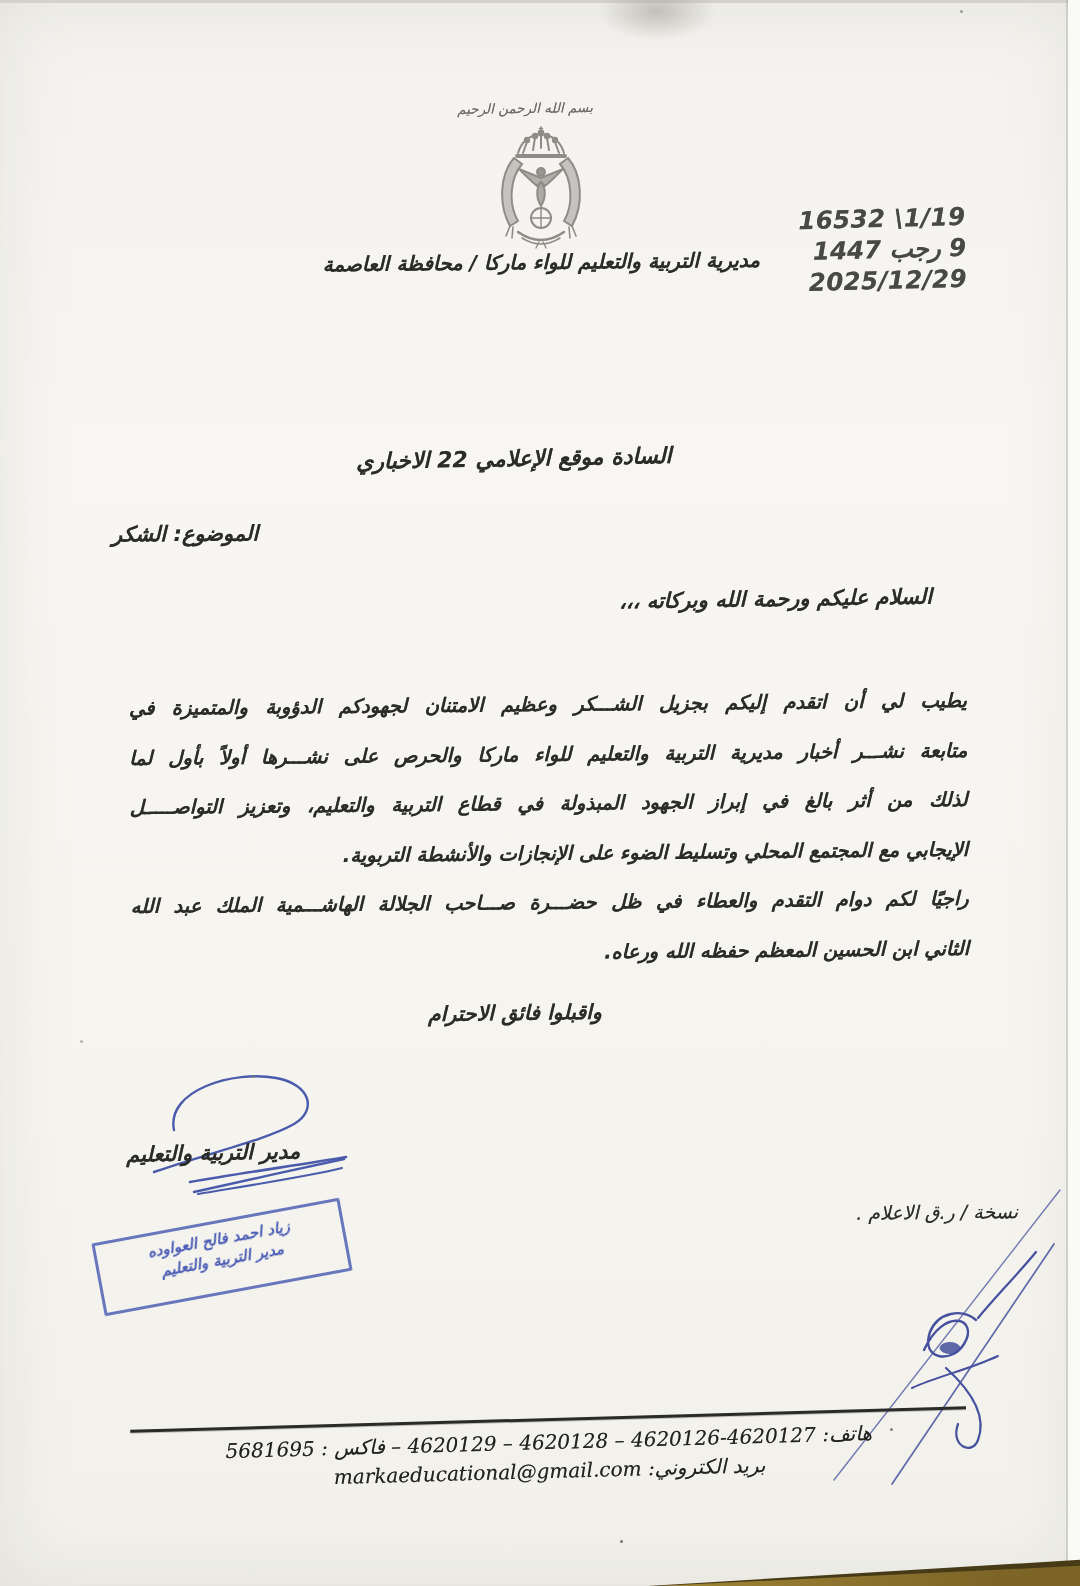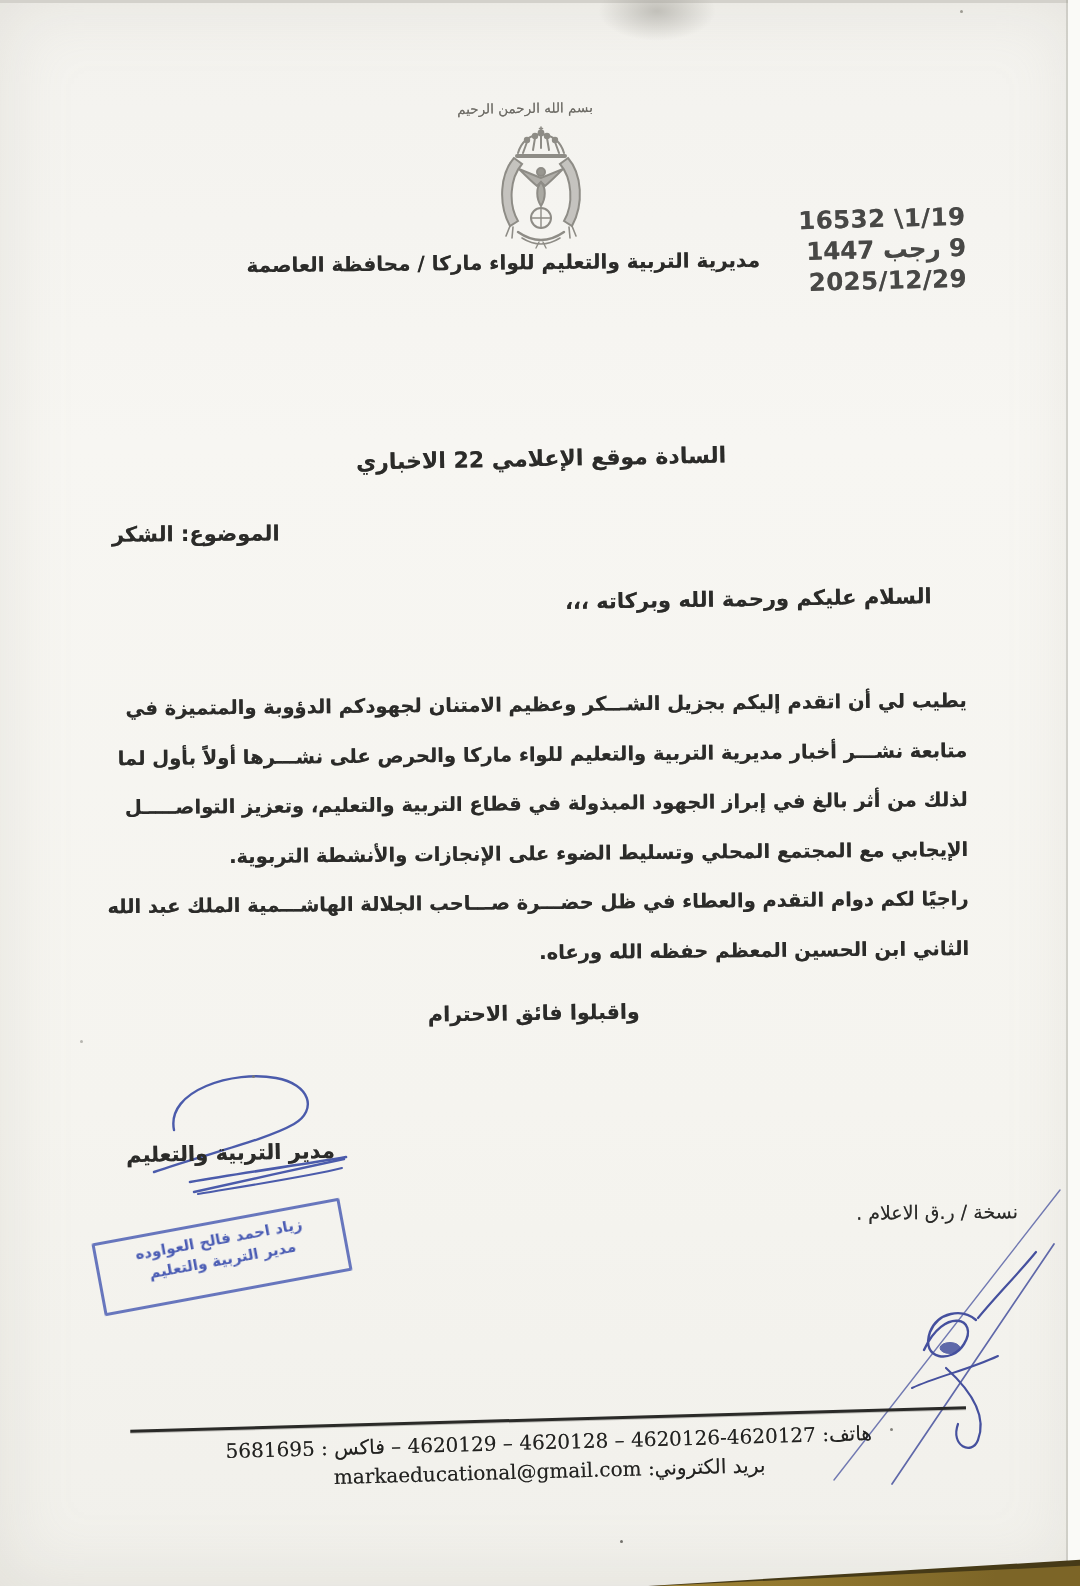--- a/index.html
+++ b/index.html
@@ -1,20 +1,21 @@
 <!DOCTYPE html>
 <html lang="ar"><head>
 <meta charset="utf-8">
 <style>
   html,body{margin:0;padding:0;background:#e8e6e0;}
   .page{
     position:relative;width:1080px;height:1586px;overflow:hidden;
     background:linear-gradient(180deg,#f3f2ee 0%,#f7f6f2 28%,#f5f4ef 70%,#f1f0eb 100%);
     box-shadow:inset 0 0 70px rgba(175,170,155,0.22);
     font-family:"DejaVu Sans",sans-serif;
+    font-style:italic;
   }
   .abs{position:absolute;}
   .txt{color:#2b2b29;text-shadow:0 0 0.5px rgba(35,35,33,0.55);white-space:nowrap;}
   .b{font-weight:bold;}
   
   .basmala{left:450px;top:100px;width:150px;text-align:center;font-size:13.5px;color:#6e6c66;
            text-shadow:0 0 0.6px rgba(110,108,102,0.7);transform:rotate(-0.8deg);}
   .crest{left:486px;top:126px;width:110px;height:124px;opacity:0.82;filter:blur(0.35px);}
   .org{left:340px;top:250px;width:420px;text-align:center;font-size:20px;transform:rotate(-0.6deg);}
   .refblock{right:114px;top:203px;text-align:right;font-size:24.5px;line-height:31px;

